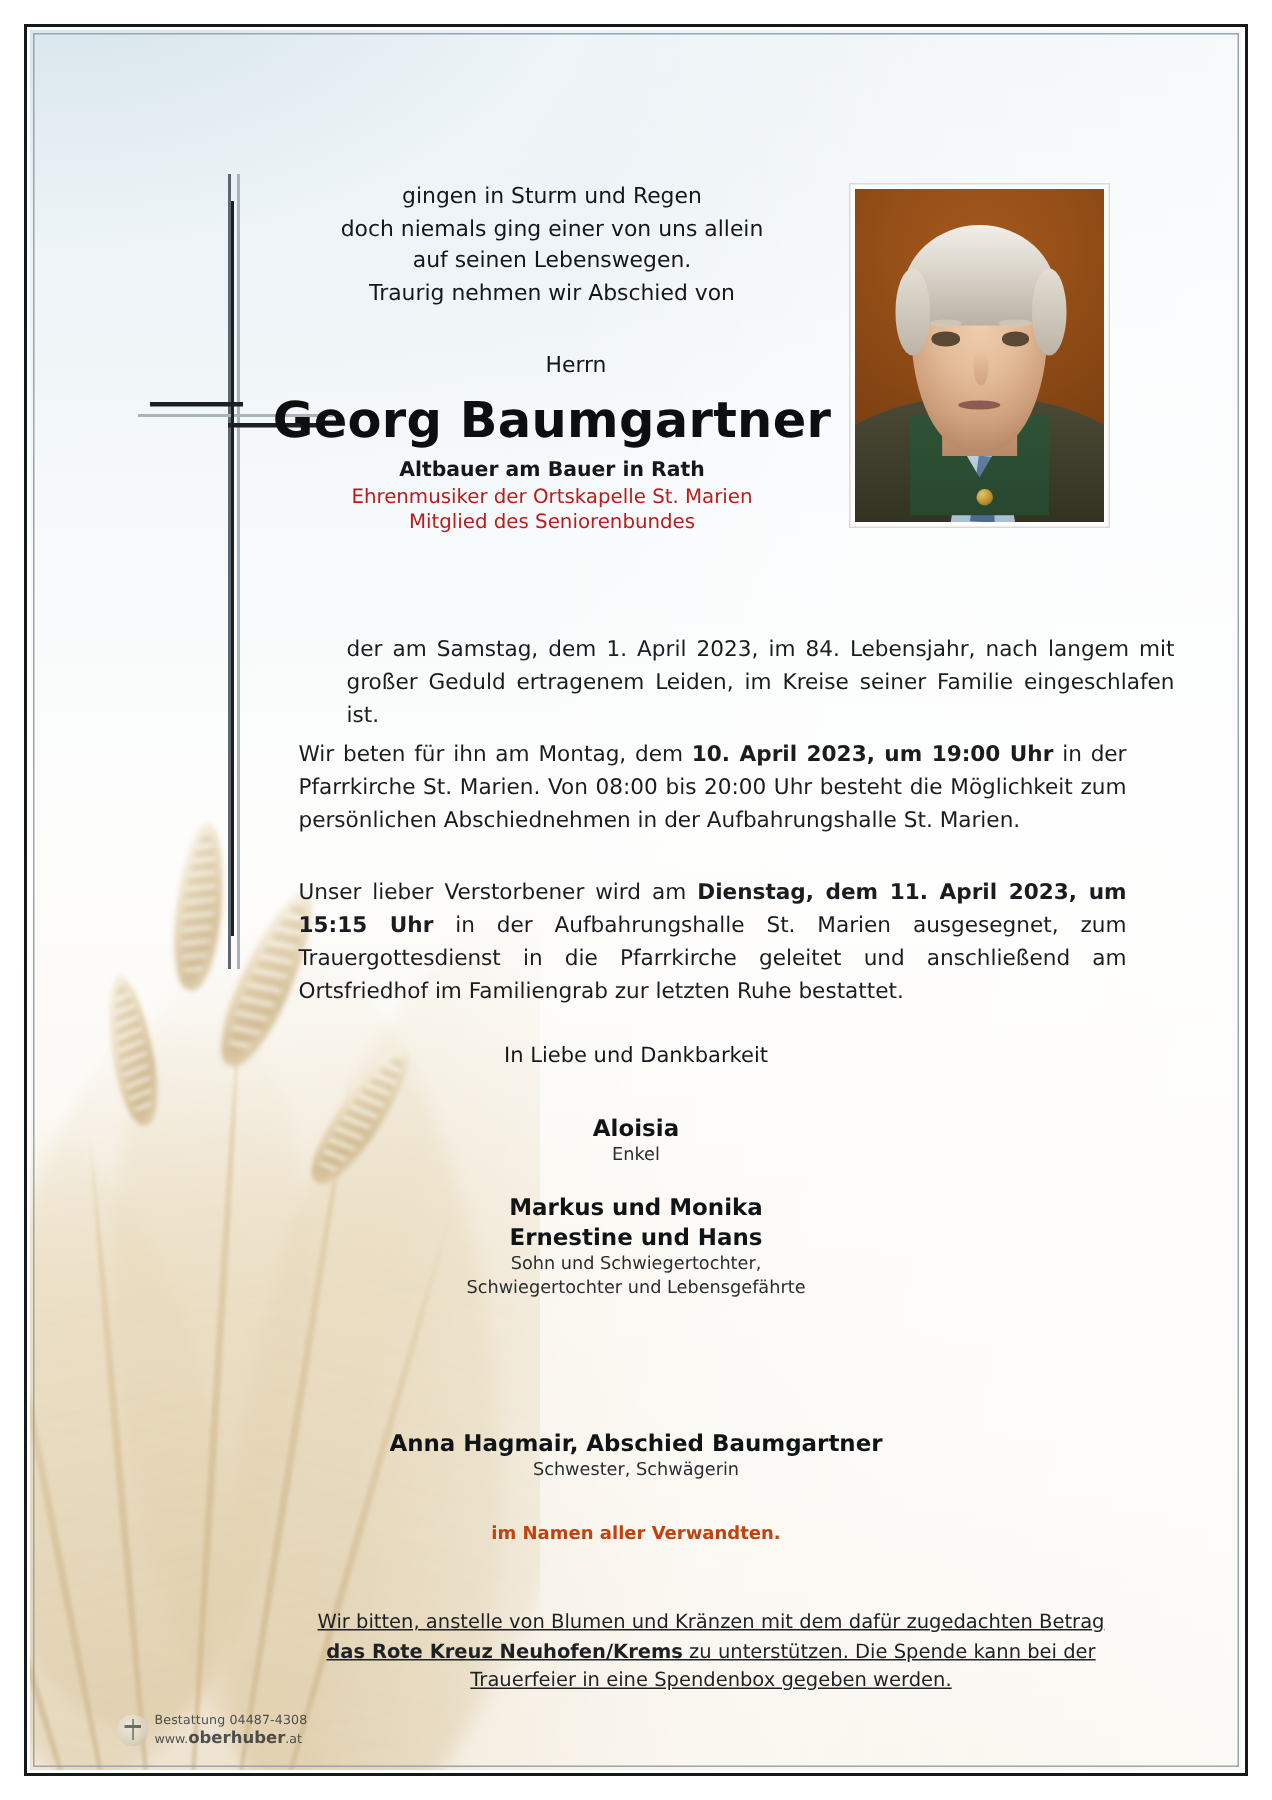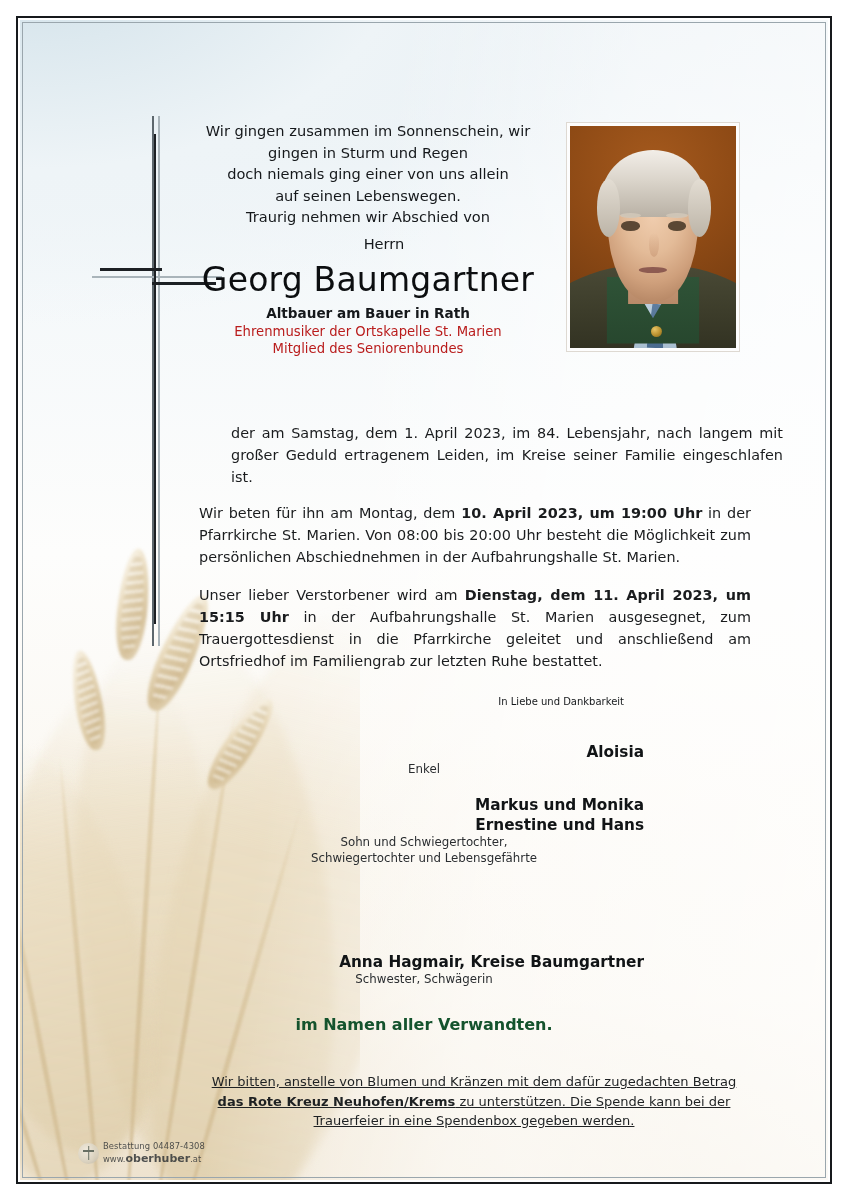--- a/index.html
+++ b/index.html
@@ -237,80 +237,80 @@
     color: #15181b;
   }
   #deceased-name {
     position: absolute;
     left: 148px; top: 240px; width: 400px;
     text-align: center;
     font-size: 33px;
     line-height: 40px;
     letter-spacing: 0.2px;
     color: #0c0e10;
+    font-weight: bold;
   }
   #titles {
     position: absolute;
     left: 158px; top: 285px; width: 380px;
     text-align: center;
     line-height: 17.5px;
   }
   #titles .t1 { font-size: 13.6px; font-weight: bold; color: #15181b; }
   #titles .t2 { font-size: 13.2px; color: #b91c1c; }
 
   .para {
     position: absolute;
     left: 179px; width: 552px;
     font-size: 14.4px;
     line-height: 22px;
     color: #1a1c1e;
     text-align: justify;
   }
   .para b { font-weight: bold; }
   #para-death   { top: 402px; margin-left: 32px; }
-  #para-prayer  { top: 482px; }
+  #para-prayer  { top: 472px; }
   #para-funeral { top: 564px; }
 
   #thanks {
     position: absolute;
     left: 204px; top: 676px; width: 400px;
-    text-align: right;
-    font-size: 10px;
+    text-align: center;
+    font-size: 14px;
     color: #15181b;
   }
 
   .family-block {
     position: absolute;
     left: 184px; width: 440px;
     text-align: center;
   }
   .fam-names {
     font-size: 15.3px;
     font-weight: bold;
     line-height: 20px;
     color: #111416;
-    text-align: right;
   }
   .fam-role {
     font-size: 11.8px;
     line-height: 15.5px;
     color: #2a2d30;
   }
   #fam-wife      { top: 722px; }
   #fam-children  { top: 775px; }
   #fam-grand     { top: 866px; }
   #fam-siblings  { top: 932px; }
 
   #in-name {
     position: absolute;
     left: 204px; top: 995px; width: 400px;
     text-align: center;
-    font-size: 16px;
+    font-size: 12px;
     font-weight: bold;
-    color: #14532d;
+    color: #c2410c;
   }
 
   #donation {
     position: absolute;
     left: 184px; top: 1052px; width: 540px;
     text-align: center;
     font-size: 13px;
     line-height: 19.5px;
     color: #1e2123;
     text-decoration: underline;
@@ -413,21 +413,20 @@
       </div>
     </div>
 
   </div>
 
   <div id="card-inner-rule"></div>
 
   <div id="content">
 
     <div class="verse">
-        <div>Wir gingen zusammen im Sonnenschein, wir</div>
         <div>gingen in Sturm und Regen</div>
         <div>doch niemals ging einer von uns allein</div>
         <div>auf seinen Lebenswegen.</div>
         <div>Traurig nehmen wir Abschied von</div>
       </div>
 
     <div class="herr">Herrn</div>
 
     <div id="deceased-name">Georg Baumgartner</div>
 
@@ -447,21 +446,21 @@
         <div class="fam-names">Aloisia</div>
         <div class="fam-role">Enkel</div>
       </div>
     <div class="family-block" id="fam-children">
         <div class="fam-names">Markus und Monika</div>
         <div class="fam-names">Ernestine und Hans</div>
         <div class="fam-role">Sohn und Schwiegertochter,</div>
         <div class="fam-role">Schwiegertochter und Lebensgefährte</div>
       </div>
     <div class="family-block" id="fam-siblings">
-        <div class="fam-names">Anna Hagmair, Kreise Baumgartner</div>
+        <div class="fam-names">Anna Hagmair, Abschied Baumgartner</div>
         <div class="fam-role">Schwester, Schwägerin</div>
       </div>
 
     <div id="in-name">im Namen aller Verwandten.</div>
 
     <div id="donation"><span>Wir bitten, anstelle von Blumen und Kränzen mit dem dafür zugedachten Betrag </span><b>das Rote Kreuz Neuhofen/Krems</b><span> zu unterstützen. Die Spende kann bei der Trauerfeier in eine Spendenbox gegeben werden.</span></div>
 
     <div id="undertaker">
       <div id="undertaker-logo"></div>
       <div id="undertaker-text">

